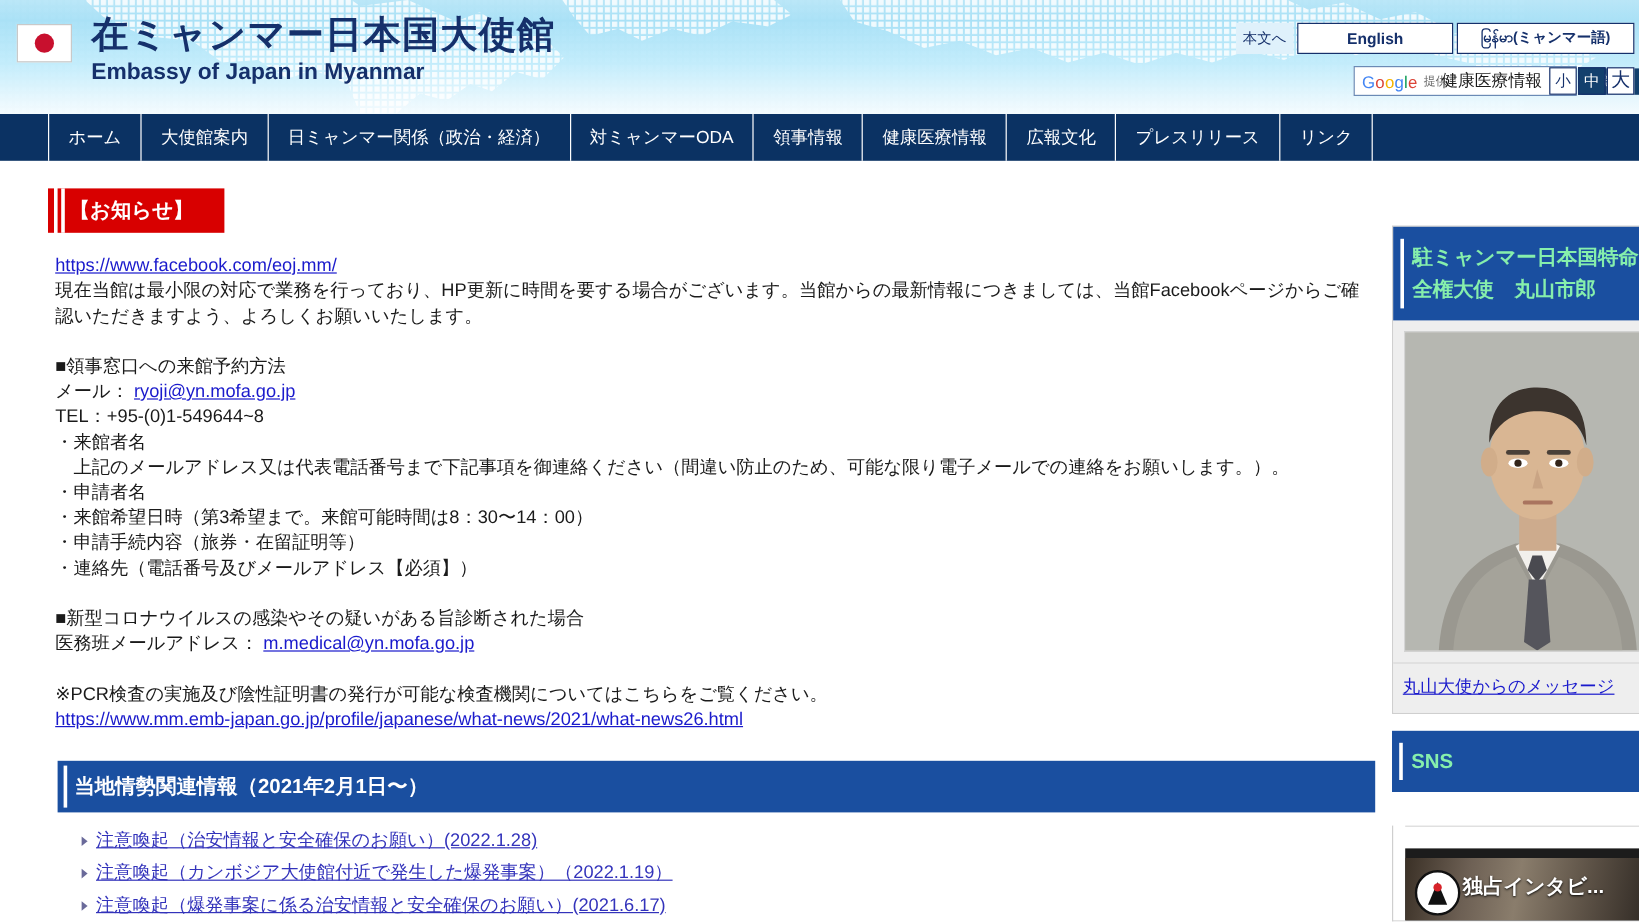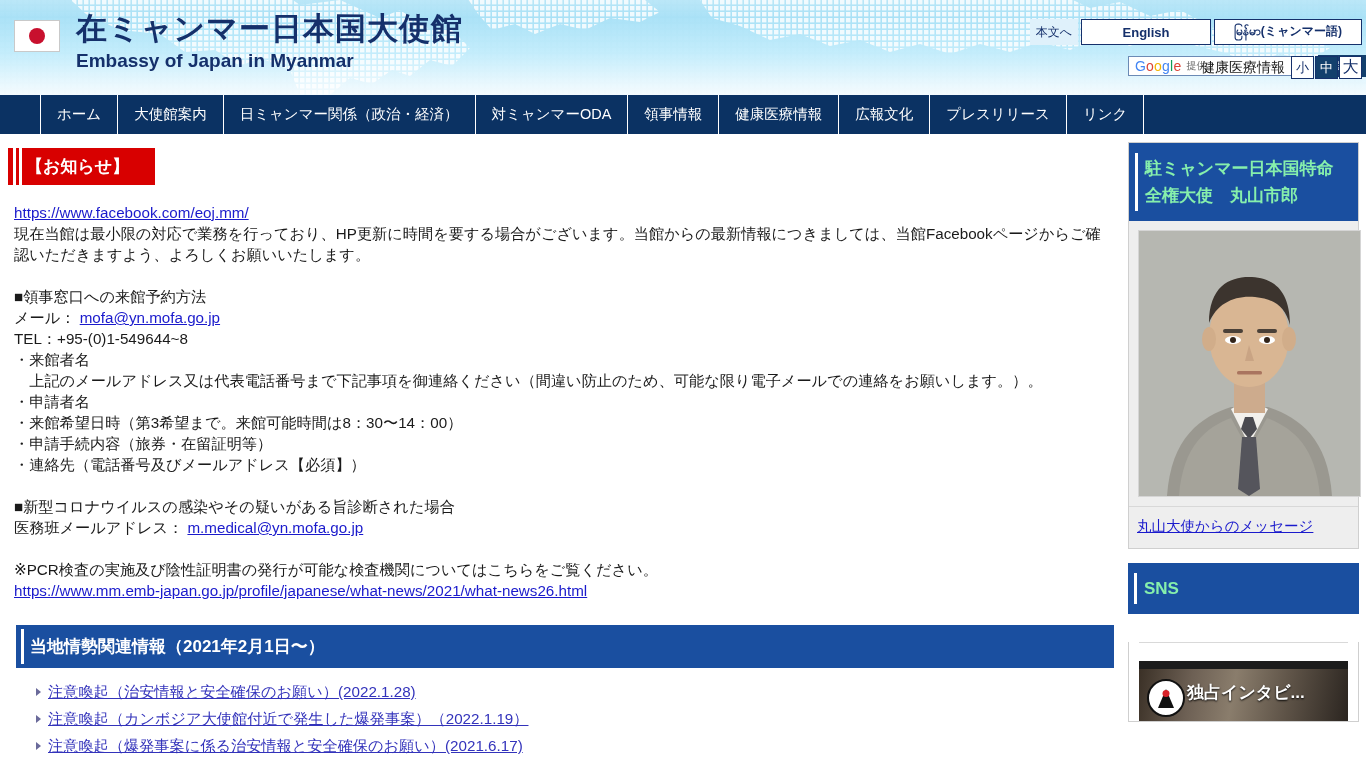--- a/index.html
+++ b/index.html
@@ -45,21 +45,21 @@
     line-height:1.2;white-space:nowrap;display:flex;align-items:center;
   }
   .lang-btn{
     border:1px solid #15306b;background:#ffffff;color:#15306b;
     font-size:13px;font-weight:bold;padding:3px 0;width:128px;text-align:center;
     white-space:nowrap;display:flex;align-items:center;justify-content:center;
   }
   .lang-btn.mm{width:146px;font-size:12px;}
   #search-row{position:absolute;right:0px;top:55px;display:flex;align-items:center;}
   #gsearch{
-    width:186px;height:20px;border:1px solid #6b8ab5;background:#fff;
+    width:186px;height:25px;border:1px solid #6b8ab5;background:#fff;
     display:flex;align-items:center;padding:0 6px;box-sizing:border-box;
   }
   #gsearch .g{font-size:14px;line-height:1;letter-spacing:.2px;font-family:"Liberation Sans",sans-serif;}
   #gsearch .g span:nth-child(1){color:#4285F4;}
   #gsearch .g span:nth-child(2){color:#DB4437;}
   #gsearch .g span:nth-child(3){color:#F4B400;}
   #gsearch .g span:nth-child(4){color:#4285F4;}
   #gsearch .g span:nth-child(5){color:#0F9D58;}
   #gsearch .g span:nth-child(6){color:#DB4437;}
   #gsearch .provided{font-size:10px;color:#666;margin-left:5px;}
@@ -82,21 +82,21 @@
     width:1366px;height:39px;background:#0b3263;display:flex;align-items:stretch;
     padding-left:40px;box-sizing:border-box;
   }
   .nav-item{
     display:flex;align-items:center;justify-content:center;
     color:#fff;font-size:14.5px;padding:0 16px;white-space:nowrap;
     border-left:1px solid #ffffff;cursor:pointer;
   }
   .nav-item:last-child{border-right:1px solid #ffffff;}
   
-  #page{display:flex;width:1102px;height:634px;align-items:flex-start;}
+  #page{display:flex;width:1102px;height:634px;align-items:flex-end;padding-left:32px;}
   #main{width:1125px;box-sizing:border-box;padding:0 10px 0 8px;}
   #side{width:241px;box-sizing:border-box;padding:0 6px 0 4px;}
   
   .red-head{
     display:inline-block;background:#d80000;color:#fff;font-size:17px;font-weight:bold;
     padding:7px 26px 7px 10px;margin:14px 0 0 8px;position:relative;
   }
   .red-head::before{
     content:"";position:absolute;left:-8px;top:0;width:5px;height:100%;background:#d80000;
   }
@@ -248,21 +248,21 @@
       <span class="bar"></span><span>【お知らせ】</span>
     </div>
 
     <div class="body-text" style="margin-top:17px;">
       <p><a class="lnk" href="#">https://www.facebook.com/eoj.mm/</a></p>
       <p>現在当館は最小限の対応で業務を行っており、HP更新に時間を要する場合がございます。当館からの最新情報につきましては、当館Facebookページからご確認いただきますよう、よろしくお願いいたします。</p>
       <div class="gap"></div>
       <p>■領事窓口への来館予約方法</p>
       <p>
         <span>メール：</span>
-        <a class="lnk" href="#">mofa@yn.mofa.go.jp</a>
+        <a class="lnk" href="#">ryoji@yn.mofa.go.jp</a>
       </p>
       <p>TEL：+95-(0)1-549644~8</p>
       <p>・来館者名</p>
       <p>　上記のメールアドレス又は代表電話番号まで下記事項を御連絡ください（間違い防止のため、可能な限り電子メールでの連絡をお願いします。）。</p>
       <p>・申請者名</p>
       <p>・来館希望日時（第3希望まで。来館可能時間は8：30〜14：00）</p>
       <p>・申請手続内容（旅券・在留証明等）</p>
       <p>・連絡先（電話番号及びメールアドレス【必須】）</p>
       <div class="gap"></div>
       <p>■新型コロナウイルスの感染やその疑いがある旨診断された場合</p>

